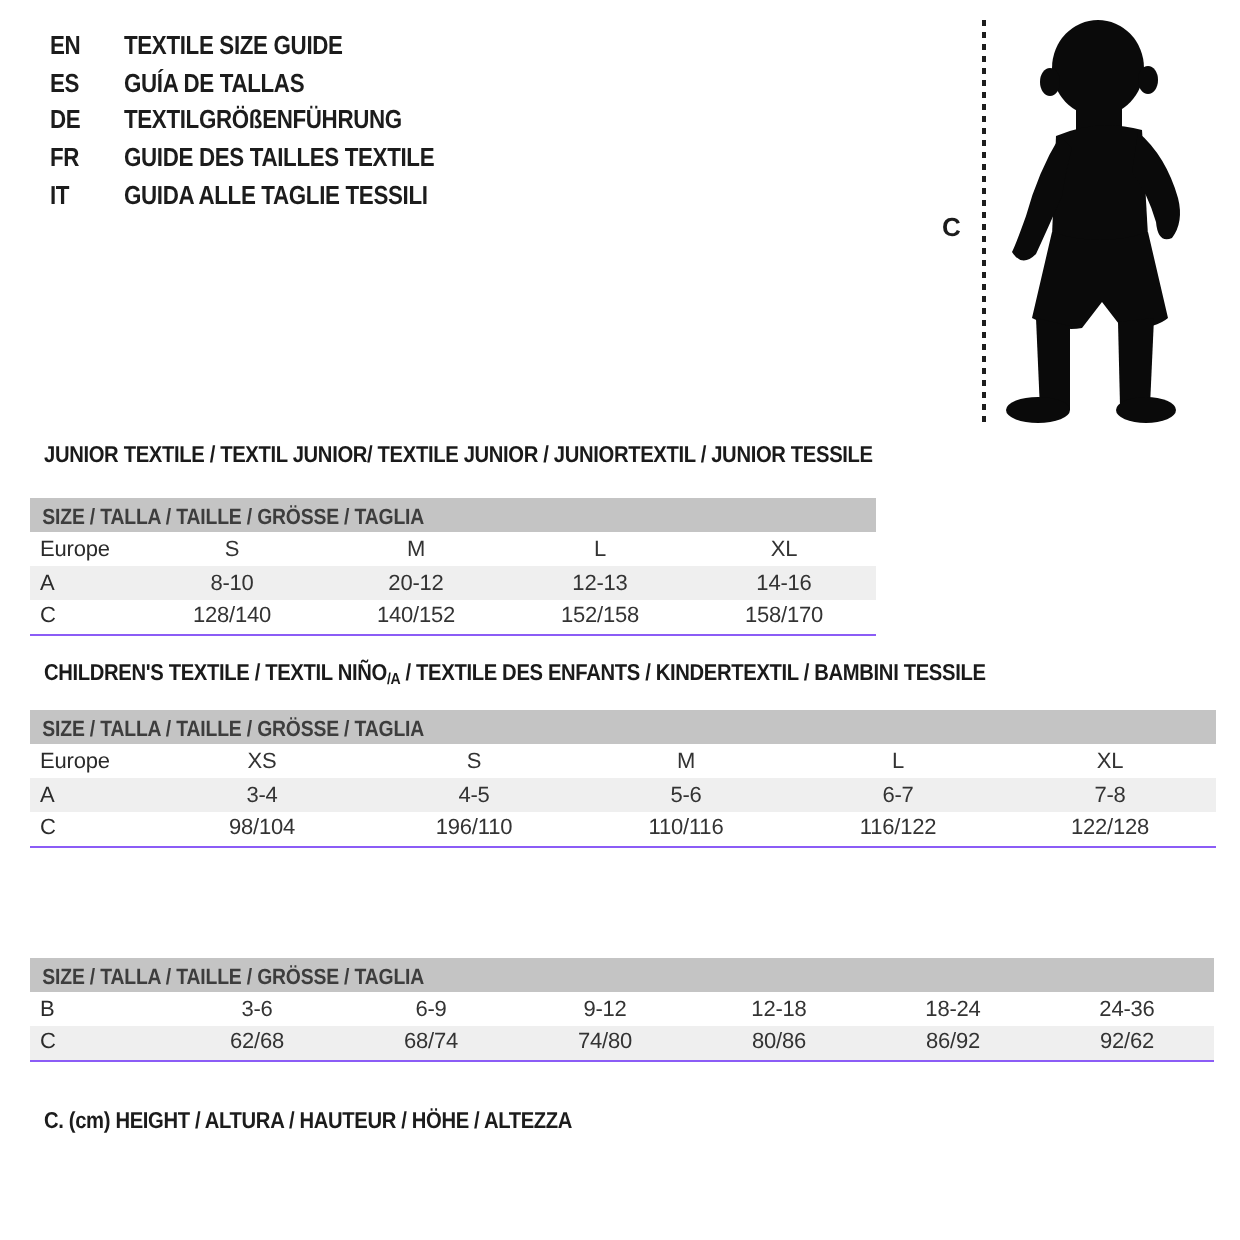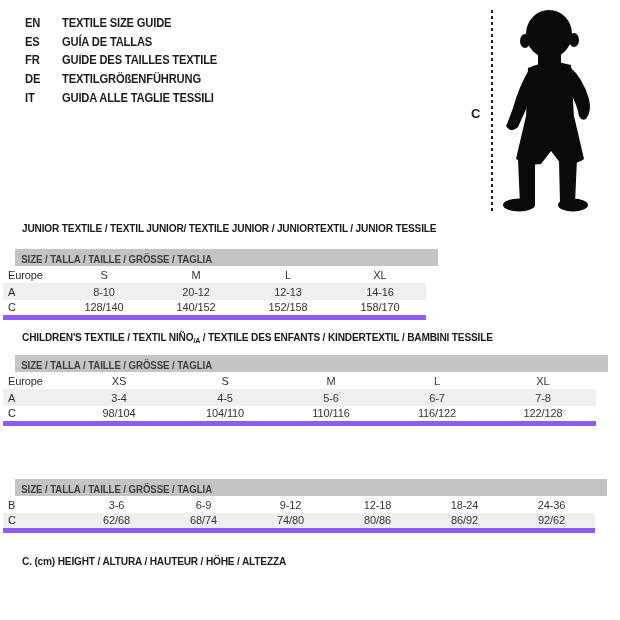--- a/index.html
+++ b/index.html
@@ -32,21 +32,21 @@
   .sub { font-size:8px; vertical-align:-2px; }
 
   
   .size-bar { position:absolute; left:15px; height:17px; line-height:17px; background:#c4c4c4; }
   .size-bar .cond { font-weight:bold; font-size:11px; color:#3d3d3d; padding-left:7px; letter-spacing:-0.1px; }
   .bar-1 { top:249px; width:423px; }
   .bar-2 { top:355px; width:593px; }
   .bar-3 { top:479px; width:592px; }
 
   
-  table.t { position:absolute; left:3px; border-collapse:collapse; table-layout:fixed; border-bottom:5px solid #8b5cf6; }
+  table.t { position:absolute; left:15px; border-collapse:collapse; table-layout:fixed; border-bottom:1px solid #8b5cf6; }
   .t td { height:17px; font-size:11px; letter-spacing:-0.1px; text-align:center; color:#333; vertical-align:middle; }
   .t td.lbl { text-align:left; padding-left:5px; color:#2b2b2b; }
   tr.alt { background:#efefef; }
   .t1 { top:266px; width:423px; }
   .t1 col.lab { width:55px; } .t1 col.v { width:92px; }
   .t2 { top:372px; width:593px; }
   .t2 col.lab { width:63px; } .t2 col.v { width:106px; }
   .t3 { top:496px; width:592px; }
   .t3 col.lab { width:70px; } .t3 col.v { width:87px; }
 
@@ -55,22 +55,22 @@
   .footnote { height:20.5px; line-height:20.5px; font-weight:bold; font-size:11.5px; letter-spacing:-0.2px; white-space:nowrap; }
 </style>
 </head>
 <body>
 
 <div class="page">
 
   <div class="lang-list">
     <div class="lang-row"><span class="inner"><span class="lang-code">EN</span><span>TEXTILE SIZE GUIDE</span></span></div>
     <div class="lang-row"><span class="inner"><span class="lang-code">ES</span><span>GUÍA DE TALLAS</span></span></div>
+    <div class="lang-row"><span class="inner"><span class="lang-code">DE</span><span>TEXTILGRÖßENFÜHRUNG</span></span></div>
     <div class="lang-row"><span class="inner"><span class="lang-code">FR</span><span>GUIDE DES TAILLES TEXTILE</span></span></div>
-    <div class="lang-row"><span class="inner"><span class="lang-code">DE</span><span>TEXTILGRÖßENFÜHRUNG</span></span></div>
     <div class="lang-row"><span class="inner"><span class="lang-code">IT</span><span>GUIDA ALLE TAGLIE TESSILI</span></span></div>
   </div>
 
   <span class="measure-c">C</span>
   <div class="dotted-line"></div>
   <svg class="toddler-svg" width="106" height="208" viewBox="0 0 106 208">
     <g fill="#0a0a0a">
       <ellipse cx="51" cy="28" rx="23" ry="24"></ellipse>
       <ellipse cx="27" cy="35" rx="5" ry="7"></ellipse>
       <ellipse cx="76" cy="34" rx="5" ry="7"></ellipse>
@@ -145,21 +145,21 @@
         <td class="lbl">A</td>
         <td>3-4</td>
         <td>4-5</td>
         <td>5-6</td>
         <td>6-7</td>
         <td>7-8</td>
       </tr>
       <tr>
         <td class="lbl">C</td>
         <td>98/104</td>
-        <td>104/110</td>
+        <td>196/110</td>
         <td>110/116</td>
         <td>116/122</td>
         <td>122/128</td>
       </tr>
     </tbody>
   </table>
 
   <div class="size-bar bar-3"><span class="cond">SIZE / TALLA / TAILLE / GRÖSSE / TAGLIA</span></div>
   <table class="t t3">
     <colgroup>

